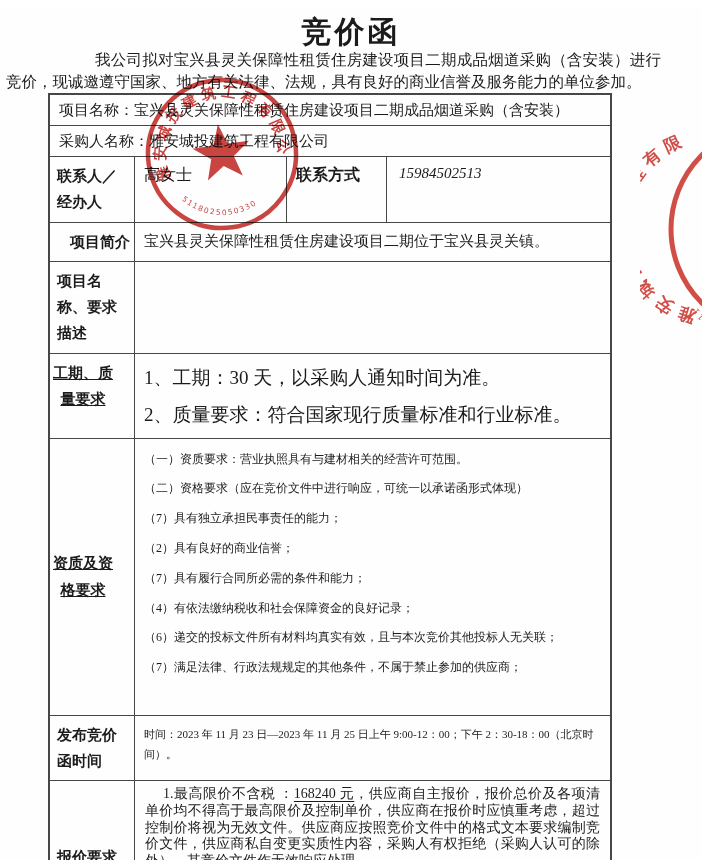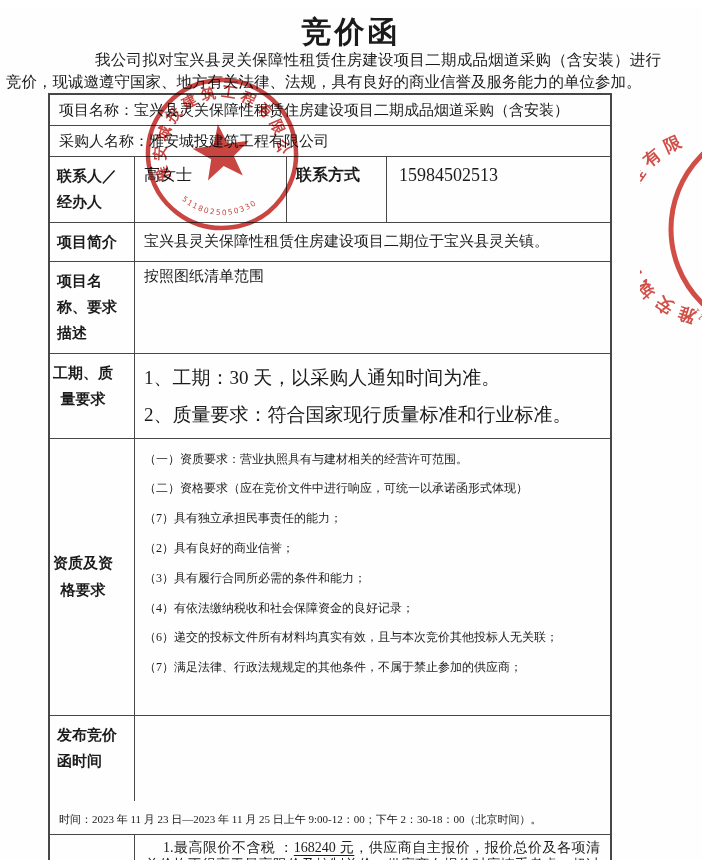--- a/index.html
+++ b/index.html
@@ -30,31 +30,31 @@
     width:85px; flex:0 0 85px; border-right:1.5px solid #474747;
     font-weight:bold; padding:6px 4px 6px 7px; font-size:15px; line-height:1.75;
   }
   .val { flex:1 1 auto; min-width:0; }
   .b { font-weight:normal; }
   .full { width:100%; line-height:1.2; padding:6px 9px; }
   
   .r-name  { min-height:29px; }
   .r-buyer { min-height:29px; }
   .r-contact { min-height:56px; }
-  .r-brief { min-height:34px; }
+  .r-brief { min-height:34px;text-align:right; }
   .r-scope { min-height:59px; }
   .r-sched { min-height:60px; }
   .r-qual  { min-height:277px; }
-  .r-time  { min-height:63px;flex-direction:column; }
+  .r-time  { min-height:63px; }
   .r-quote { min-height:153px; }
   
   .c-name   { width:152px; flex:0 0 152px; border-right:1.5px solid #474747; padding:8px 9px; }
   .c-mlabel { width:100px; flex:0 0 100px; border-right:1.5px solid #474747; padding:8px 9px; font-weight:bold; }
-  .c-phone  { flex:1 1 auto; padding:8px 12px; font-size:18px; }
-  .lbl-center { text-align:center; padding-left:2px; padding-right:20px; }
+  .c-phone  { flex:1 1 auto; padding:8px 12px; font-size:15px;font-style:italic; }
+  .lbl-center { text-align:center; padding-left:2px; padding-right:20px;text-decoration:underline; }
   .lbl-mid { display:flex; align-items:center; justify-content:center; }
   .lbl-mid-left { display:flex; align-items:center; }
   .val-mid { display:flex; align-items:center; }
   .sched-line { font-size:19px; line-height:1.95; }
   .qual-p { font-size:12px; line-height:1.4; margin:7px 0 13px 0; }
   .time-val { font-size:11px; line-height:1.9; padding-top:8px; }
   .quote-val { font-size:14px; line-height:16.8px; text-align:justify; padding:5px 10px 4px 10px; }
   .quote-p1, .quote-p2 { text-indent:18px; }
   .price-underline { text-decoration:underline; text-underline-offset:3px; }
   
@@ -92,39 +92,38 @@
       <div class="c-phone">15984502513</div>
     </div>
 
     <div class="row r-brief">
       <div class="lbl">项目简介</div>
       <div class="cell val val-mid">宝兴县灵关保障性租赁住房建设项目二期位于宝兴县灵关镇。</div>
     </div>
 
     <div class="row r-scope">
       <div class="lbl">项目名称、要求描述</div>
-      <div class="cell val">按照图纸清单范围</div>
     </div>
 
     <div class="row r-sched">
       <div class="lbl lbl-center">工期、质量要求</div>
       <div class="cell val">
         <div class="sched-line">1、工期：30 天，以采购人通知时间为准。</div>
         <div class="sched-line">2、质量要求：符合国家现行质量标准和行业标准。</div>
       </div>
     </div>
 
     <div class="row r-qual">
       <div class="lbl lbl-center lbl-mid">资质及资格要求</div>
       <div class="cell val">
         <p class="qual-p"><span>（一）资质要求：</span><span class="b">营业执照具有与建材相关的经营许可范围。</span></p>
         <p class="qual-p"><span>（二）资格要求</span><span class="b">（应在竞价文件中进行响应，可统一以承诺函形式体现）</span></p>
         <p class="qual-p">（7）具有独立承担民事责任的能力；</p>
         <p class="qual-p">（2）具有良好的商业信誉；</p>
-        <p class="qual-p">（3）具有履行合同所必需的条件和能力；</p>
+        <p class="qual-p">（7）具有履行合同所必需的条件和能力；</p>
         <p class="qual-p">（4）有依法缴纳税收和社会保障资金的良好记录；</p>
         <p class="qual-p">（6）递交的投标文件所有材料均真实有效，且与本次竞价其他投标人无关联；</p>
         <p class="qual-p">（7）满足法律、行政法规规定的其他条件，不属于禁止参加的供应商；</p>
       </div>
     </div>
 
     <div class="row r-time">
       <div class="lbl">发布竞价函时间</div>
       <div class="cell val time-val">时间：2023 年 11 月 23 日—2023 年 11 月 25 日上午 9:00-12：00；下午 2：30-18：00（北京时间）。</div>
     </div>

